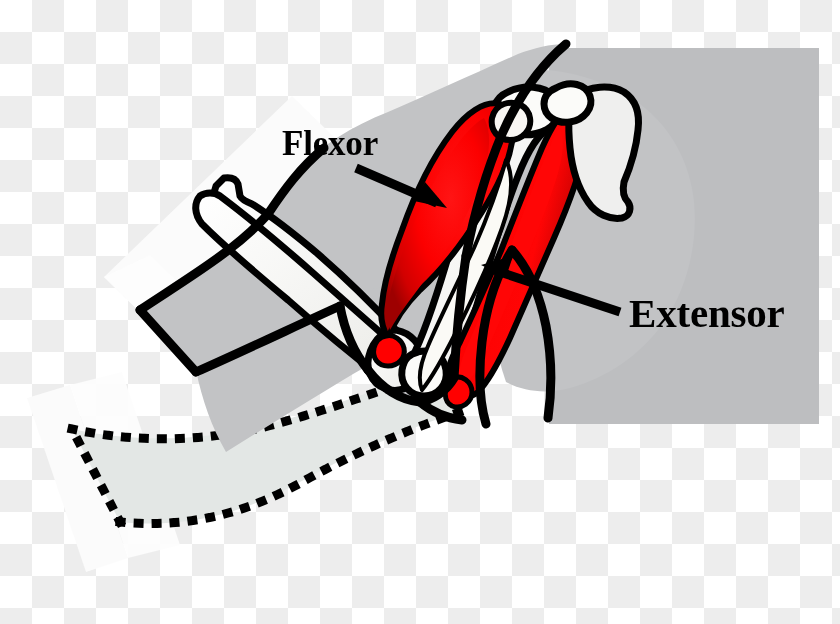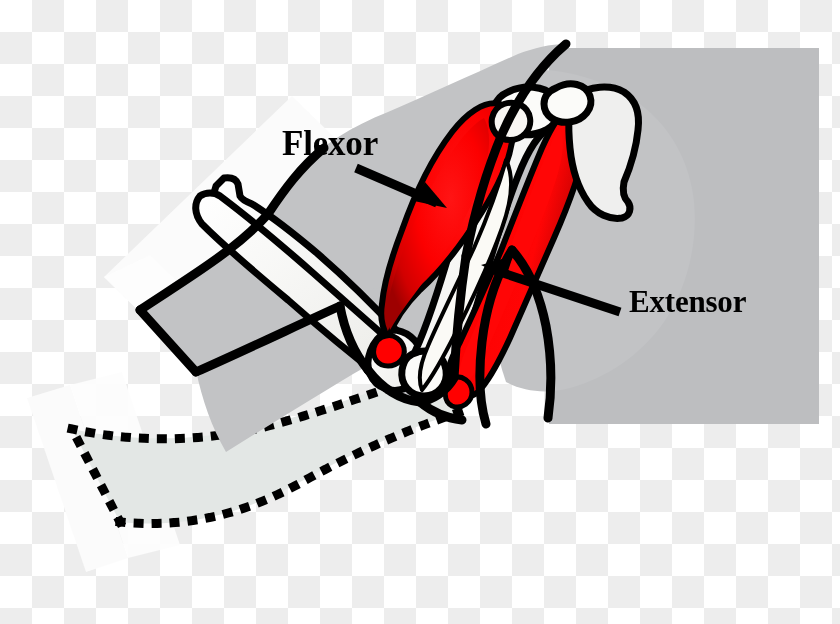--- a/index.html
+++ b/index.html
@@ -36,22 +36,22 @@
     letter-spacing: -0.2px;
     line-height: 1;
   }
   #label-flexor {
     left: 282px;
     top: 126px;
     font-size: 35px;
   }
   #label-extensor {
     left: 629px;
-    top: 286px;
-    font-size: 31px;
+    top: 293px;
+    font-size: 41px;
   }
 </style>
 </head>
 <body>
 
 <div id="stage">
 
   <svg id="art" viewBox="0 0 840 624" xmlns="http://www.w3.org/2000/svg">
     <defs>
       <radialGradient id="flexGrad" cx="0.62" cy="0.38" r="0.72">

